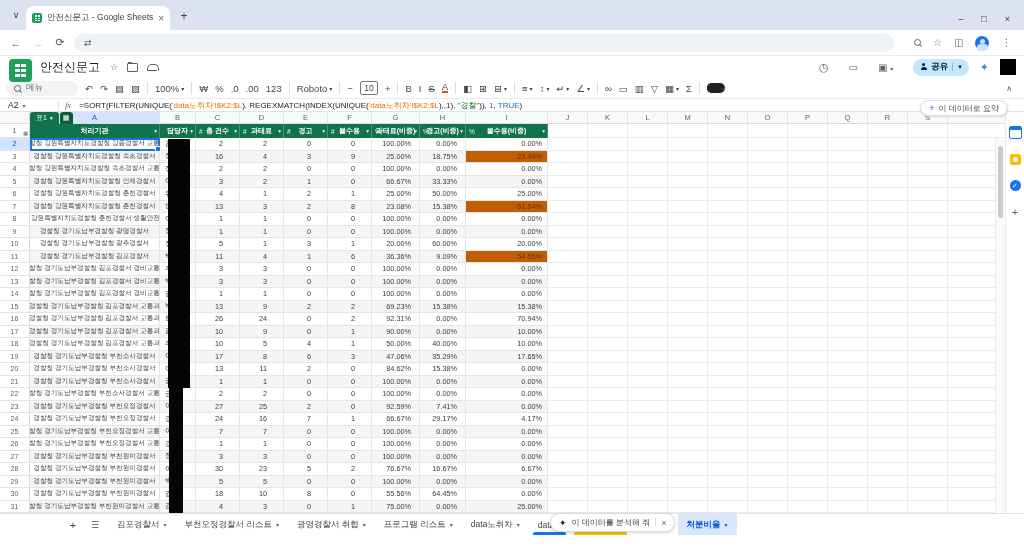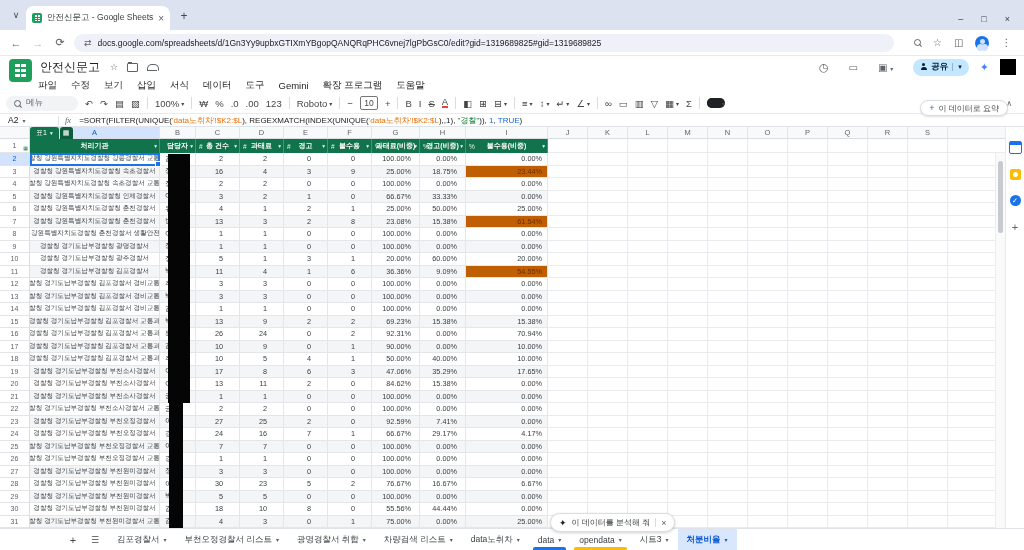--- a/index.html
+++ b/index.html
@@ -191,21 +191,20 @@
       <span>×</span>
     </div>
   </div>
 
   <div class="btoolbar">
     <span class="navic">←</span>
     <span class="navic dis">→</span>
     <span class="navic">⟳</span>
     <div class="omnibox">
       <span class="omni-tune">⇄</span>
-      <span class="omni-url">docs.google.com/spreadsheets/d/1Gn3Yy9upbxGTIXmYBgopQANQRqPHC6vnej7lgPbGsC0/edit?gid=1319689825#gid=1319689825</span>
     </div>
     <div class="b-right">
       <span class="mag"></span>
       <span class="bic">☆</span>
       <span class="bic">◫</span>
       <span class="avatar-blue"></span>
       <span class="bic">⋮</span>
     </div>
   </div>
 
@@ -223,32 +222,20 @@
       <div class="share-pill">
         <span class="person"></span>
         <span class="share-label">공유</span>
         <span class="share-chev">▾</span>
       </div>
       <span class="sparkle">✦</span>
       <span class="avatar-black"></span>
     </div>
   </div>
 
-  <div class="menubar" id="menubar">
-      <span class="menu-item">파일</span>
-      <span class="menu-item">수정</span>
-      <span class="menu-item">보기</span>
-      <span class="menu-item">삽입</span>
-      <span class="menu-item">서식</span>
-      <span class="menu-item">데이터</span>
-      <span class="menu-item">도구</span>
-      <span class="menu-item">Gemini</span>
-      <span class="menu-item">확장 프로그램</span>
-      <span class="menu-item">도움말</span>
-    </div>
 
   <div class="stoolbar" id="stoolbar">
       <div class="tsearch">
         <span class="mag"></span>
         <span>메뉴</span>
       </div>
       <span class="tbi">
         <span>↶</span>
       </span>
       <span class="tbi">
@@ -1107,21 +1094,21 @@
           </div>
           <div class="grow">
             <div class="rownumcell">30</div>
             <div class="cell c-org" style="width: 130px; flex: 0 0 auto;">경찰청 경기도남부경찰청 부천원미경찰서</div>
             <div class="cell c-mgr" style="width: 36px; flex: 0 0 auto;">김</div>
             <div class="cell c-n" style="width: 44px; flex: 0 0 auto;">18</div>
             <div class="cell c-n" style="width: 44px; flex: 0 0 auto;">10</div>
             <div class="cell c-n" style="width: 44px; flex: 0 0 auto;">8</div>
             <div class="cell c-n" style="width: 44px; flex: 0 0 auto;">0</div>
             <div class="cell c-p" style="width: 48px; flex: 0 0 auto;">55.56%</div>
-            <div class="cell c-p" style="width: 46px; flex: 0 0 auto;">44.44%</div>
+            <div class="cell c-p" style="width: 46px; flex: 0 0 auto;">64.45%</div>
             <div class="cell c-p2" style="width: 82px; flex: 0 0 auto;">0.00%</div>
             <div class="fc" style="width: 40px; flex: 0 0 auto;"></div>
             <div class="fc" style="width: 40px; flex: 0 0 auto;"></div>
             <div class="fc" style="width: 40px; flex: 0 0 auto;"></div>
             <div class="fc" style="width: 40px; flex: 0 0 auto;"></div>
             <div class="fc" style="width: 40px; flex: 0 0 auto;"></div>
             <div class="fc" style="width: 40px; flex: 0 0 auto;"></div>
             <div class="fc" style="width: 40px; flex: 0 0 auto;"></div>
             <div class="fc" style="width: 40px; flex: 0 0 auto;"></div>
             <div class="fc" style="width: 40px; flex: 0 0 auto;"></div>
@@ -1184,21 +1171,21 @@
         </div>
         <div class="stab">
           <span>부천오정경찰서 리스트</span>
           <span class="chev">▾</span>
         </div>
         <div class="stab">
           <span>광명경찰서 취합</span>
           <span class="chev">▾</span>
         </div>
         <div class="stab">
-          <span>차량검색 리스트</span>
+          <span>프로그램 리스트</span>
           <span class="chev">▾</span>
         </div>
         <div class="stab">
           <span>data노취차</span>
           <span class="chev">▾</span>
         </div>
         <div class="stab">
           <span>data</span>
           <span class="chev">▾</span>
           <span class="uline" style="background: rgb(26, 115, 232);"></span>

